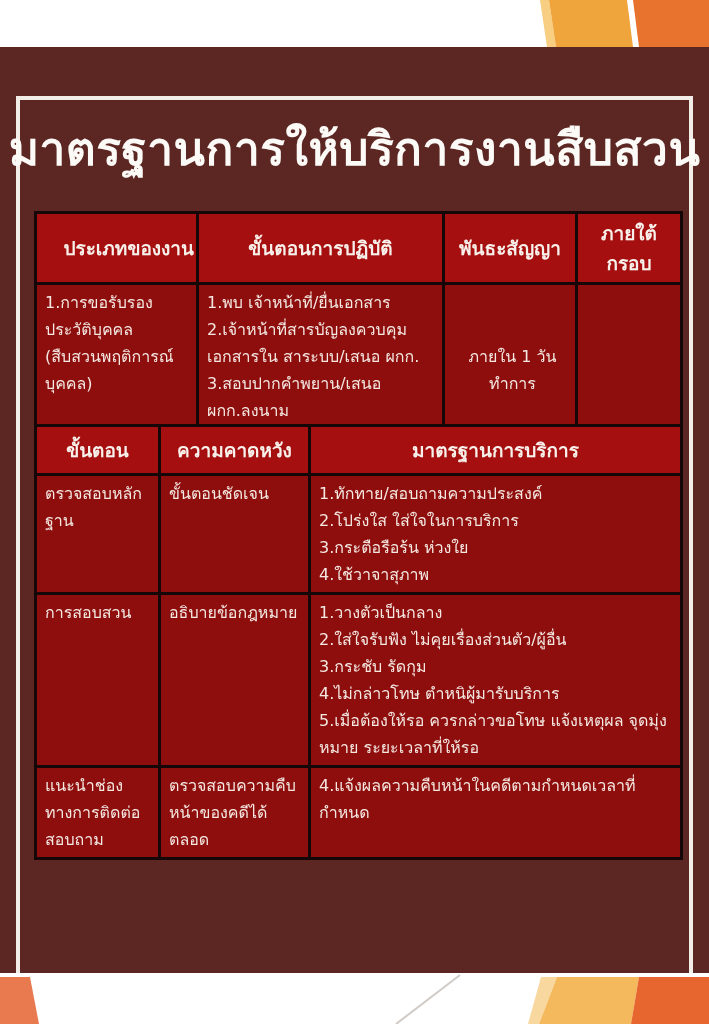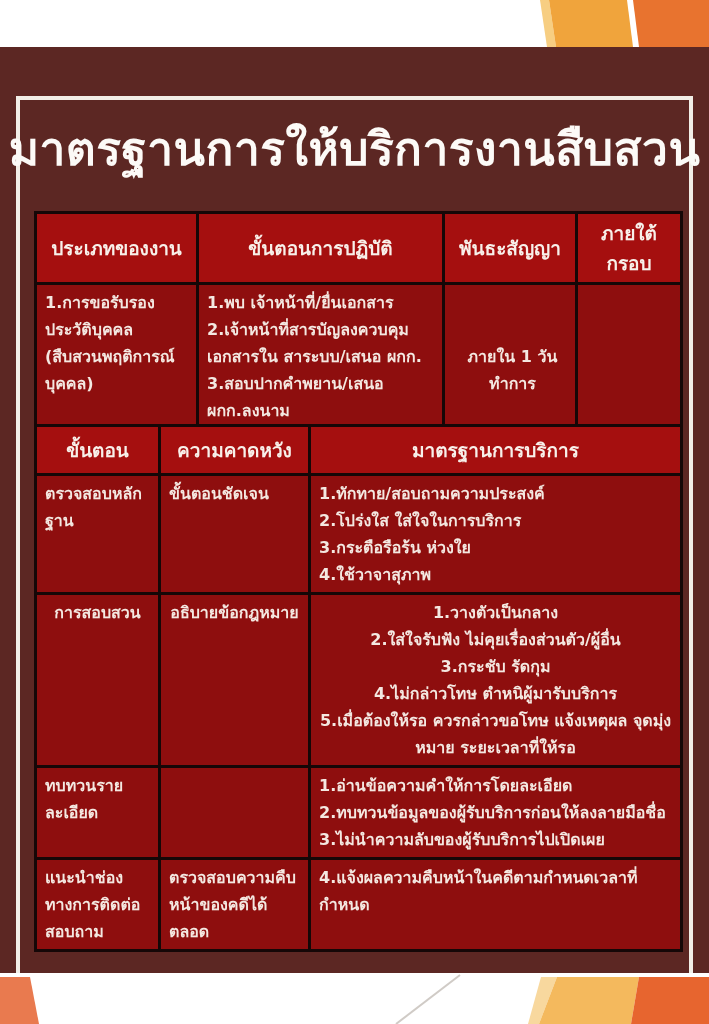--- a/index.html
+++ b/index.html
@@ -27,21 +27,20 @@
   .t1{left:34px;top:164px;width:646px;}
   .t2{left:34px;top:377px;width:646px;}
   th{
     background:#A50F0F;border:3px solid #150707;color:#F8F0EA;
     font-size:19px;font-weight:bold;text-align:center;padding:4px 2px;
   }
   td{
     background:#8E0E0E;border:3px solid #150707;color:#F4E8E1;
     font-size:16px;vertical-align:top;padding:4px 8px;line-height:27px;
     overflow-wrap:break-word;
-    font-weight:bold;
   }
   td.middle{vertical-align:middle;padding-left:13px;text-align:center;}
   .line{display:block;}
 </style>
 </head>
 <body>
 
 <div class="page">
 
   <svg class="deco" viewBox="0 0 709 1024" xmlns="http://www.w3.org/2000/svg">
@@ -61,21 +60,21 @@
 
     <table class="t1">
       <colgroup>
         <col style="width:162px">
           <col style="width:246px">
           <col style="width:133px">
           <col style="width:105px">
       </colgroup>
       <thead>
           <tr id="t1-head">
-            <th style="height: 38px;">ประเภทของงาน</th>
+            <th style="height: 38px; text-align: right;">ประเภทของงาน</th>
             <th>ขั้นตอนการปฏิบัติ</th>
             <th>พันธะสัญญา</th>
             <th>ภายใต้กรอบ</th>
           </tr>
         </thead>
       <tbody>
           <tr id="t1-body" style="height:142px">
             <td>1.การขอรับรองประวัติบุคคล (สืบสวนพฤติการณ์บุคคล)</td>
             <td>
               <div class="line">1.พบ เจ้าหน้าที่/ยื่นเอกสาร</div>
@@ -106,38 +105,29 @@
           <tr style="height: 112px;">
             <td>ตรวจสอบหลักฐาน</td>
             <td>ขั้นตอนชัดเจน</td>
             <td>
               <div class="line">1.ทักทาย/สอบถามความประสงค์</div>
               <div class="line">2.โปร่งใส ใส่ใจในการบริการ</div>
               <div class="line">3.กระตือรือร้น ห่วงใย</div>
               <div class="line">4.ใช้วาจาสุภาพ</div>
             </td>
           </tr>
-          <tr style="height: 167px; text-align: center;">
+          <tr style="height: 167px;">
             <td>การสอบสวน</td>
             <td>อธิบายข้อกฎหมาย</td>
             <td>
               <div class="line">1.วางตัวเป็นกลาง</div>
               <div class="line">2.ใส่ใจรับฟัง ไม่คุยเรื่องส่วนตัว/ผู้อื่น</div>
               <div class="line">3.กระชับ รัดกุม</div>
               <div class="line">4.ไม่กล่าวโทษ ตำหนิผู้มารับบริการ</div>
               <div class="line">5.เมื่อต้องให้รอ ควรกล่าวขอโทษ แจ้งเหตุผล จุดมุ่งหมาย ระยะเวลาที่ให้รอ</div>
-            </td>
-          </tr>
-          <tr style="height: 85px;">
-            <td>ทบทวนรายละเอียด</td>
-            <td></td>
-            <td>
-              <div class="line">1.อ่านข้อความคำให้การโดยละเอียด</div>
-              <div class="line">2.ทบทวนข้อมูลของผู้รับบริการก่อนให้ลงลายมือชื่อ</div>
-              <div class="line">3.ไม่นำความลับของผู้รับบริการไปเปิดเผย</div>
             </td>
           </tr>
           <tr style="height: 60px;">
             <td>แนะนำช่องทางการติดต่อ สอบถาม</td>
             <td>ตรวจสอบความคืบหน้าของคดีได้ ตลอด</td>
             <td>
               <div class="line">4.แจ้งผลความคืบหน้าในคดีตามกำหนดเวลาที่ กำหนด</div>
             </td>
           </tr>
         </tbody>

